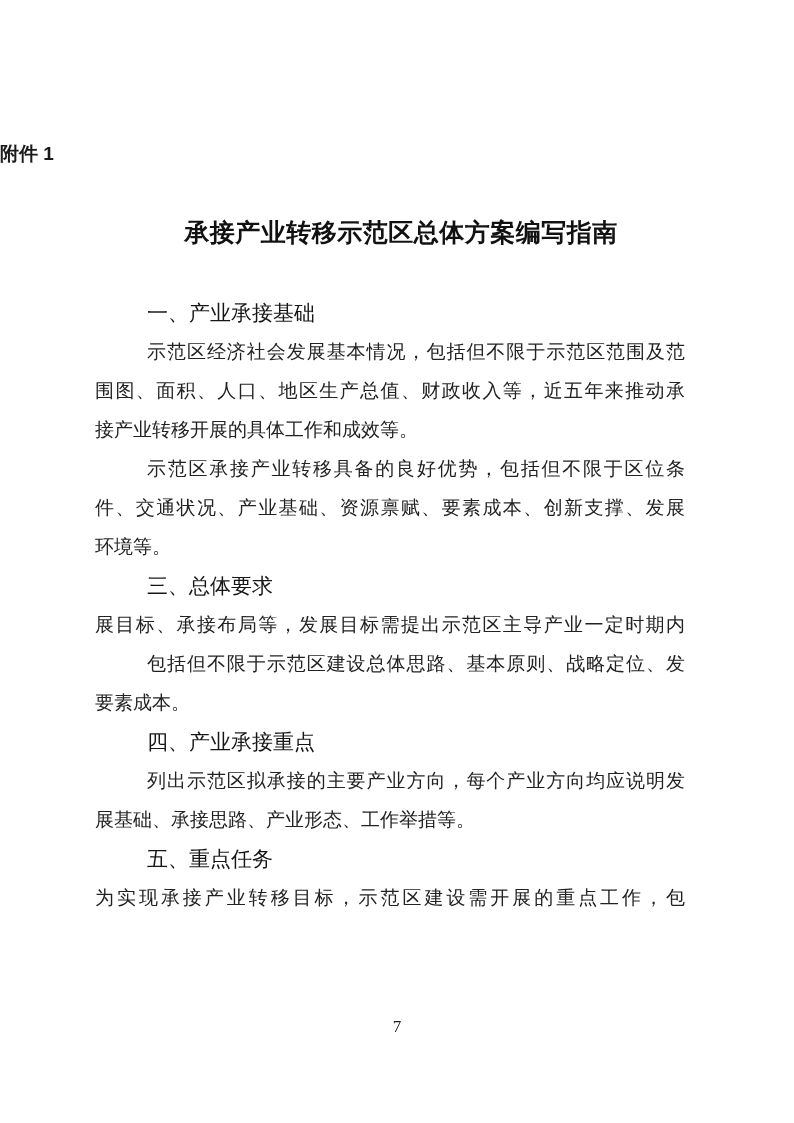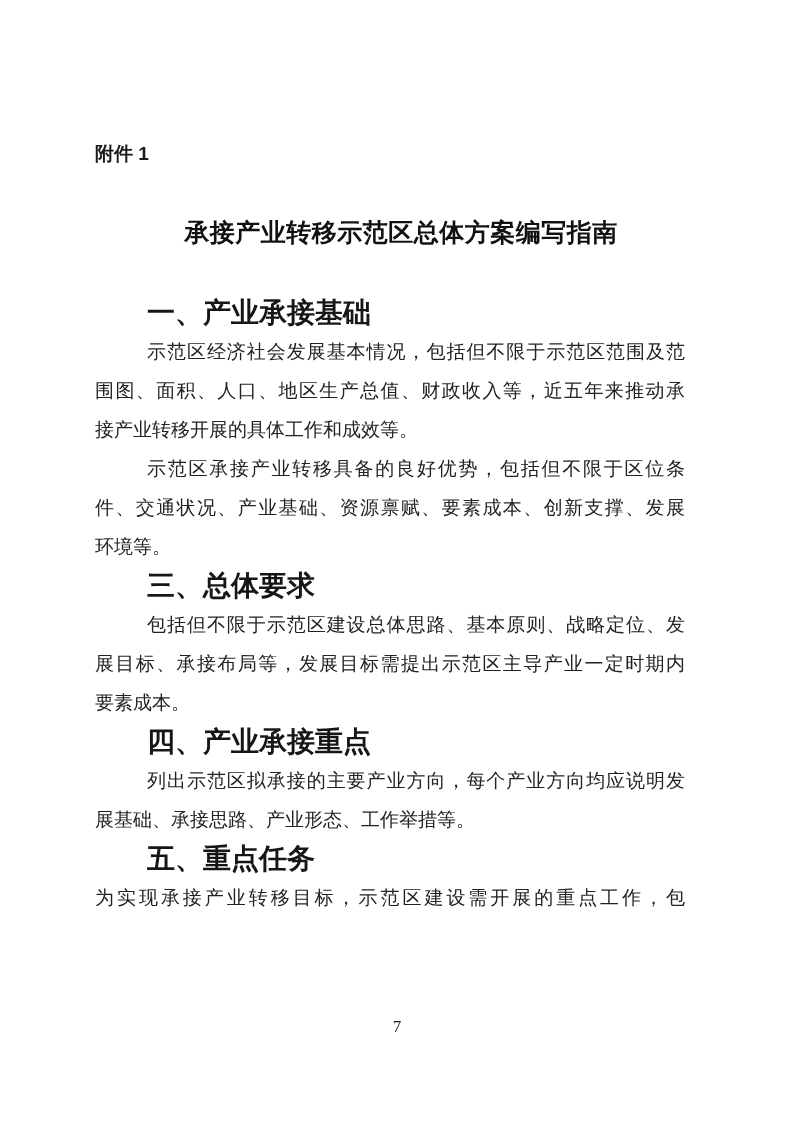--- a/index.html
+++ b/index.html
@@ -9,21 +9,20 @@
     width: 794px;
     height: 1123px;
     margin: 0 auto;
     background: #ffffff;
     color: #1c1c1c;
     overflow: hidden;
     font-family: "Liberation Serif", "DejaVu Serif", serif;
   }
   .attachment {
     padding-top: 142px;
-    padding-left: 95px;
     font-family: "Liberation Sans", "DejaVu Sans", sans-serif;
     font-weight: bold;
     font-size: 19px;
     line-height: 24px;
     color: #1a1a1a;
   }
   .doc-title {
     margin-top: 49px;
     text-align: center;
     font-family: "Liberation Serif", "DejaVu Serif", serif;
@@ -37,22 +36,22 @@
   .content {
     margin-top: 42px;
     margin-left: 95px;
     width: 590px;
     font-size: 19px;
     line-height: 39px;
     color: #222222;
   }
   .sec-heading {
     font-family: "Liberation Sans", "DejaVu Sans", sans-serif;
-    font-weight: bold;
-    font-size: 28px;
+    font-weight: normal;
+    font-size: 21px;
     padding-left: 52px;
     color: #161616;
     white-space: nowrap;
   }
   .line {
     text-align: justify;
     text-align-last: justify;
   }
   .line.first { text-indent: 52px; }
   .line.last  { text-align-last: left; }
@@ -81,22 +80,22 @@
     <div class="sec-heading">一、产业承接基础</div>
     <div class="line first">示范区经济社会发展基本情况，包括但不限于示范区范围及范</div>
     <div class="line">围图、面积、人口、地区生产总值、财政收入等，近五年来推动承</div>
     <div class="line last">接产业转移开展的具体工作和成效等。</div>
 
     <div class="line first">示范区承接产业转移具备的良好优势，包括但不限于区位条</div>
     <div class="line">件、交通状况、产业基础、资源禀赋、要素成本、创新支撑、发展</div>
     <div class="line last">环境等。</div>
 
     <div class="sec-heading">三、总体要求</div>
+    <div class="line">展目标、承接布局等，发展目标需提出示范区主导产业一定时期内</div>
     <div class="line first">包括但不限于示范区建设总体思路、基本原则、战略定位、发</div>
-    <div class="line">展目标、承接布局等，发展目标需提出示范区主导产业一定时期内</div>
     <div class="line last">要素成本。</div>
 
     <div class="sec-heading">四、产业承接重点</div>
     <div class="line first">列出示范区拟承接的主要产业方向，每个产业方向均应说明发</div>
     <div class="line last">展基础、承接思路、产业形态、工作举措等。</div>
 
     <div class="sec-heading">五、重点任务</div>
     <div class="line">为实现承接产业转移目标，示范区建设需开展的重点工作，包</div>
 
   </div>

